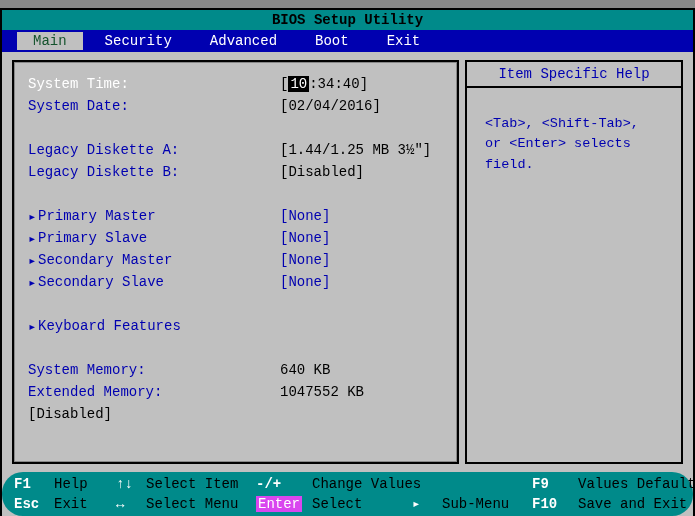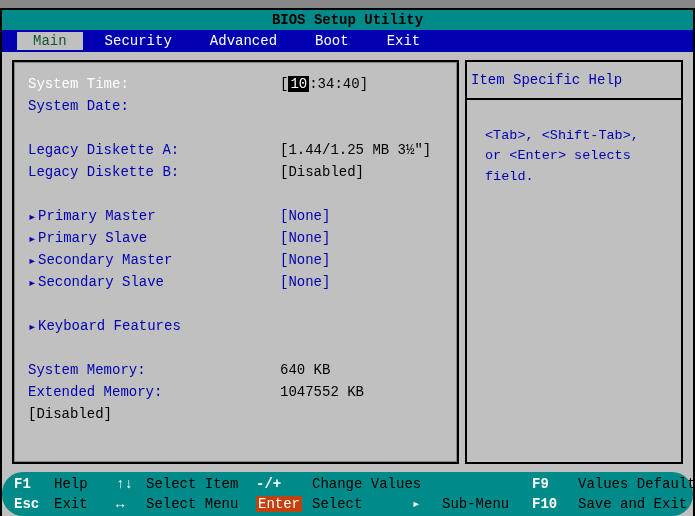--- a/index.html
+++ b/index.html
@@ -6,34 +6,34 @@
   body { background:#888; font-family:"Courier New",monospace; font-size:14px; overflow:hidden; }
   .screen { width:695px; height:516px; background:#c0c0c0; position:relative; border:2px solid #000;margin-top:8px; }
   .titlebar { background:#008a8a; color:#000; text-align:center; height:20px; line-height:20px; font-weight:bold; }
   .menubar { background:#0000b0; height:22px; display:flex; align-items:center; padding:0 15px; gap:6px; }
   .menuitem { color:#fff; padding:1px 16px; cursor:pointer; }
   .menuitem.active { background:#c0c0c0; color:#14532d; }
   .content { display:flex; height:420px; padding:8px 10px; gap:6px; }
   .main-panel { flex:1; border:3px inset #000; border-style:solid; border-top-color:#fff; border-left-color:#fff; border-right-color:#555; border-bottom-color:#555; padding:14px 14px; position:relative; }
   .main-panel { border:2px solid #000; box-shadow:inset 1px 1px 0 #888, inset -1px -1px 0 #888; }
   .help-panel { width:218px; border:2px solid #000; display:flex; flex-direction:column; }
-  .help-title { padding:10px 4px; color:#0000b0; border-bottom:2px solid #000; }
+  .help-title { text-align:center; padding:4px 4px; color:#0000b0; border-bottom:2px solid #000; }
   .help-body { padding:26px 18px; color:#0000b0; line-height:1.5; font-size:13.5px; }
   .row { display:flex; height:22px; align-items:flex-start; }
   .lbl { width:252px; }
   .val { color:#000; }
   .white { color:#fff; }
   .blue { color:#0000b0; }
   .tri { display:inline-block; width:10px; }
   .sel { background:#000; color:#fff; padding:0 2px; }
   .footer { background:#008a8a; height:44px; padding:2px 12px; display:grid; grid-template-columns:40px 62px 30px 110px 56px 100px 30px 90px 46px 1fr; align-items:center; font-size:14px;border-radius:21px; }
   .footer span { white-space:nowrap; }
   .fk { color:#fff; font-weight:bold; }
   .ft { color:#000; }
-  .fh { color:#fff; background:#c2410c; padding:0 2px; }
+  .fh { color:#fff; background:#d946ef; padding:0 2px; }
 </style>
 </head>
 <body>
 
 <div class="screen">
   <div class="titlebar">BIOS Setup Utility</div>
 
   <div class="menubar">
     <div class="menuitem active">Main</div>
     <div class="menuitem">Security</div>
@@ -43,20 +43,21 @@
   </div>
 
   <div class="content">
     <div class="main-panel">
       <div class="row">
         <span class="lbl white">System Time:</span>
         <span class="val"><span>[</span><span class="sel">10</span><span>:34:40]</span></span>
       </div>
       <div class="row">
         <span class="lbl blue">System Date:</span>
+        <span class="val">[02/04/2016]</span>
       </div>
       <div class="row"></div>
       <div class="row">
         <span class="lbl blue">Legacy Diskette A:</span>
         <span class="val">[1.44/1.25 MB  3½"]</span>
       </div>
       <div class="row">
         <span class="lbl blue">Legacy Diskette B:</span>
         <span class="val">[Disabled]</span>
       </div>

